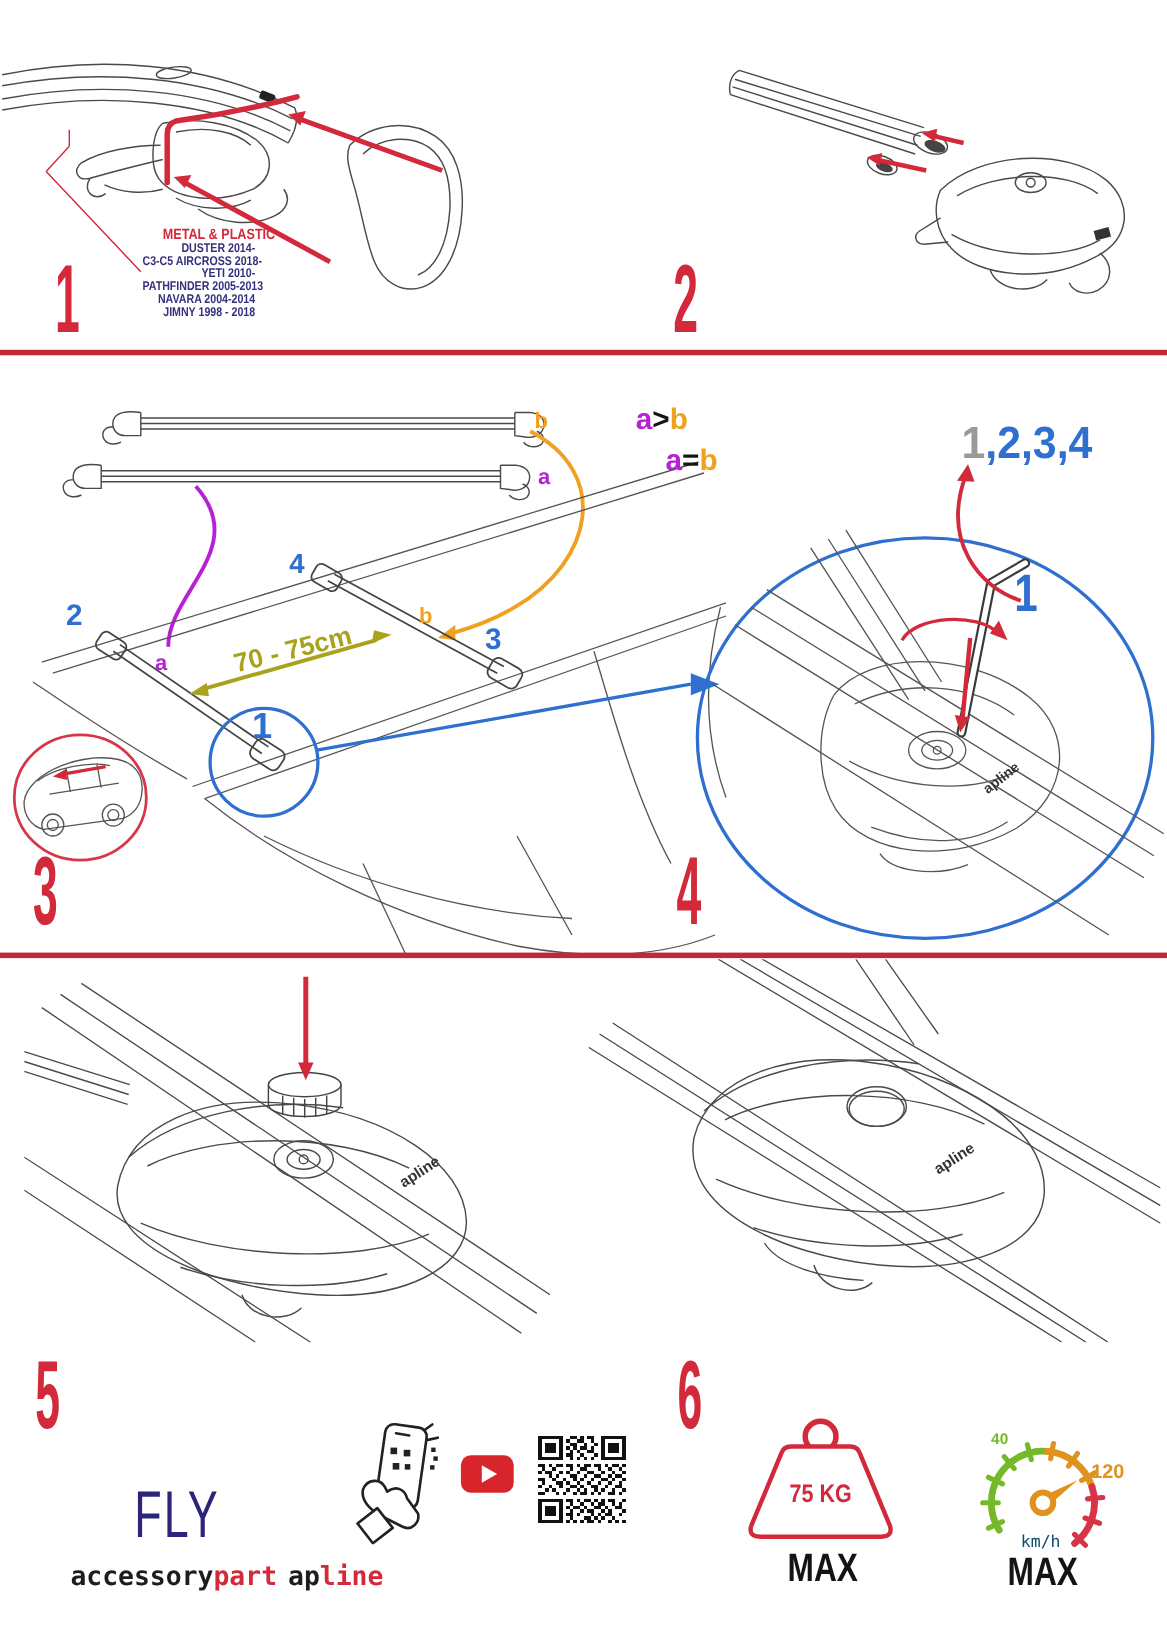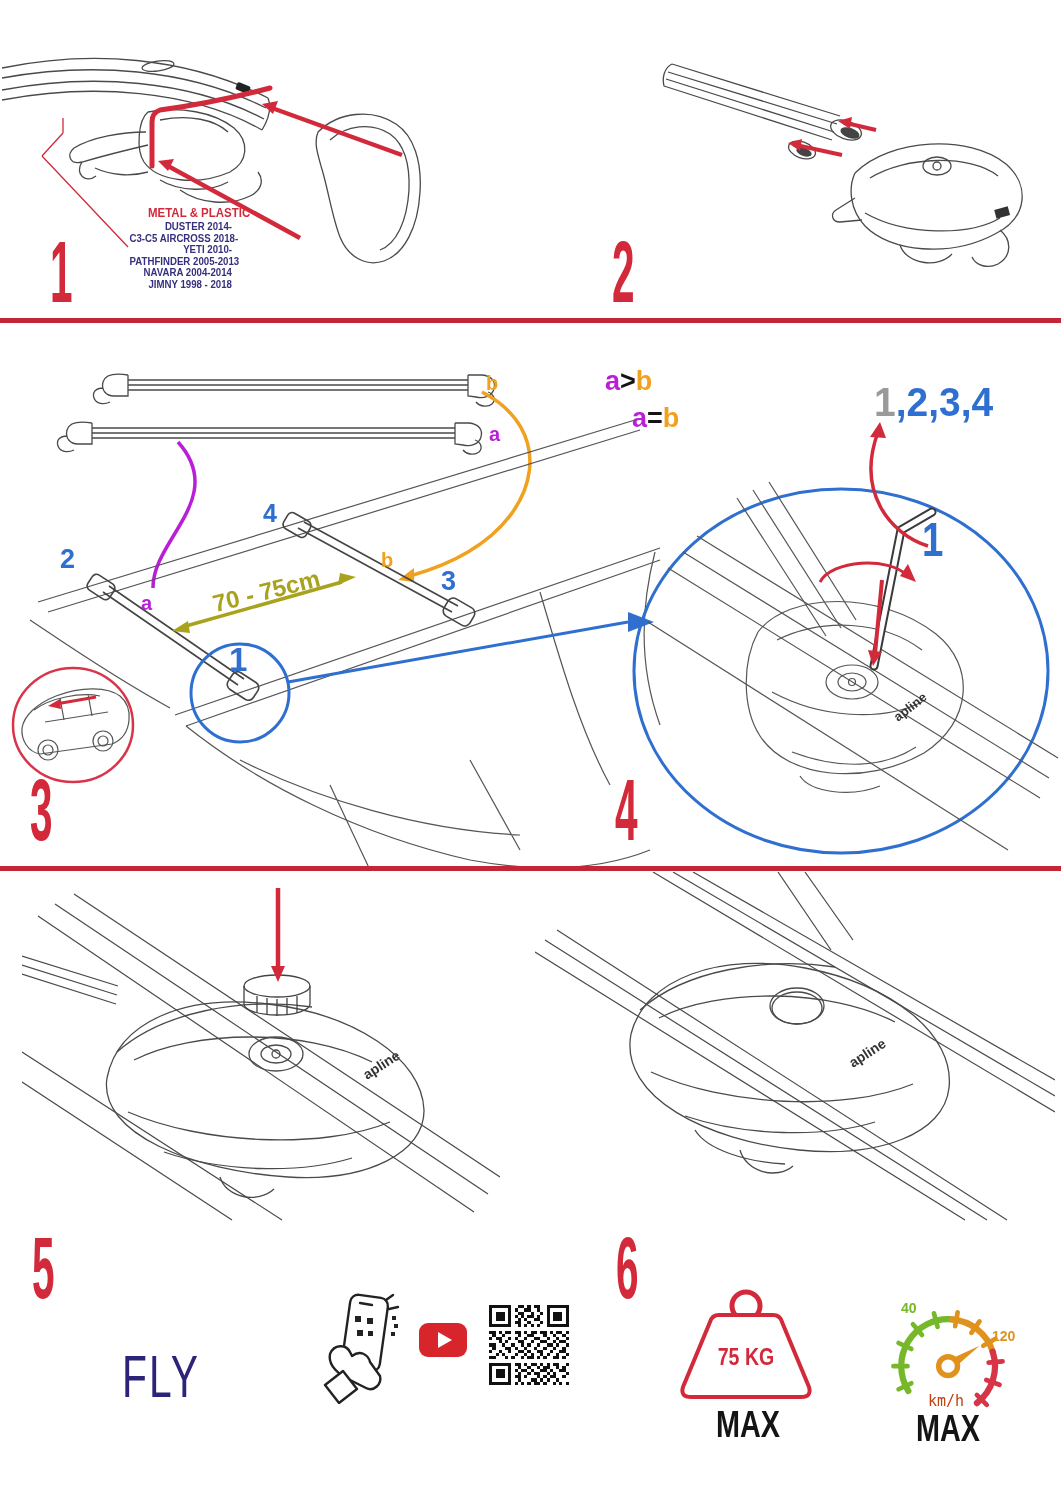--- a/index.html
+++ b/index.html
@@ -3,21 +3,21 @@
 <meta charset="utf-8">
 <style>
   html,body{margin:0;padding:0;background:#fff;}
   #page{position:relative;width:1061px;height:1500px;background:#ffffff;overflow:hidden;
         font-family:"Liberation Sans",sans-serif;border-radius:31px;}
   .abs{position:absolute;}
   .stepnum{color:#d2293b;font-weight:700;font-size:88px;line-height:0.72;
            transform:scaleX(0.46);transform-origin:left top;}
   .lbl{position:absolute;font-weight:700;white-space:nowrap;}
   .divider{position:absolute;left:0;width:1061px;height:5px;background:#c22736;}
-  .formula{position:absolute;font-weight:700;font-size:27px;white-space:nowrap;margin-left:27px;}
+  .formula{position:absolute;font-weight:700;font-size:27px;white-space:nowrap;}
   .fa{color:#b81fd6}.fop{color:#141414}.fb{color:#f0a11f}
   .models{position:absolute;left:110px;top:221px;width:122px;text-align:right;
           color:#35307e;font-weight:700;font-size:11.5px;line-height:11.6px;
           transform:scaleX(0.84);transform-origin:100% 0;white-space:nowrap;}
   .mat{position:absolute;left:148px;top:205px;color:#d2293b;font-weight:700;font-size:13.5px;
        transform:scaleX(0.85);transform-origin:left top;white-space:nowrap;}
   .seq{position:absolute;left:874px;top:379px;font-size:41px;font-weight:700;white-space:nowrap;
        transform:scaleX(0.95);transform-origin:left top;}
   .fly{position:absolute;left:122px;top:1342px;color:#2b2478;font-size:60px;font-weight:400;
        letter-spacing:3px;transform:scaleX(0.68);transform-origin:left top;}
@@ -236,20 +236,23 @@
       <path d="M124,146 C184,116 294,116 360,150 M116,200 C190,234 310,240 378,212 M150,244 C210,264 288,266 340,250 M105,138 C150,98 230,85 300,95"></path>
       <ellipse cx="262" cy="134" rx="27" ry="18"></ellipse>
         <ellipse cx="262" cy="136" rx="25" ry="16"></ellipse>
       <path d="M205,278 C211,300 242,308 258,294 M160,258 C172,278 212,290 250,292"></path>
     </g>
     <text x="318" y="196" transform="rotate(-33 318 196)" font-size="14" fill="#333" font-weight="bold">apline</text>
   </svg>
   <div class="abs stepnum" style="left:616px;top:1236px">6</div>
 
   <div class="fly">FLY</div>
+  <div class="brandline">
+    <span>accessory</span><span class="red">part</span><span style="display:inline-block;width:10px"></span><span>ap</span><span class="red">line</span>
+  </div>
 
   <svg class="abs" style="left:322px;top:1292px" width="84" height="112" viewBox="0 0 84 112">
     <g stroke="#222" stroke-width="2.4" fill="#fff" stroke-linecap="round" stroke-linejoin="round">
       <rect x="24" y="4" width="38" height="74" rx="8" transform="rotate(8 43 41)"></rect>
       <path d="M38,11 L50,13" fill="none"></path>
       <path d="M64,8 L71,3 M67,17 L76,15" fill="none"></path>
       <path d="M8,62 C12,52 24,52 28,60 L30,64 C38,58 46,62 48,70 L58,84 C60,92 52,100 44,96 L24,86 C14,80 6,72 8,62"></path>
       <path d="M3,93 L21,79 L35,97 L17,111 Z"></path>
     </g>
     <g fill="#222">
@@ -293,17 +296,17 @@
         <path d="M101,48.8 L104.2,31.1 M121.8,57.4 L132.2,42.7 M137,74 L152.6,65"></path>
       </g>
       <g stroke="#d83448" stroke-width="6">
         <path d="M143.8,95.5 L161.7,93.9 M140.9,117.8 L157.8,123.9 M128.8,136.8 L141.5,149.5"></path>
       </g>
     </g>
     <polygon points="132.3,73.9 88.2,94.1 95.8,105.9" fill="#e0921e"></polygon>
     <circle cx="92" cy="100" r="12" fill="#fff" stroke="#e0921e" stroke-width="7"></circle>
   </svg>
   <div class="lbl" style="left:901px;top:1300px;color:#76b82a;font-size:14px">40</div>
-  <div class="lbl" style="left:992px;top:1328px;color:#e0921e;font-size:14px">120</div>
-  <div class="lbl" style="left:928px;top:1392px;color:#c2410c;font-size:15px;font-family:'DejaVu Sans Mono',monospace;font-weight:400">km/h</div>
+  <div class="lbl" style="left:992px;top:1328px;color:#e0921e;font-size:18px">120</div>
+  <div class="lbl" style="left:928px;top:1392px;color:#0c4a6e;font-size:15px;font-family:'DejaVu Sans Mono',monospace;font-weight:400">km/h</div>
   <div class="maxlbl" style="left:898px;top:1408px;width:100px">MAX</div>
 
 </div>
 
 </body></html>

